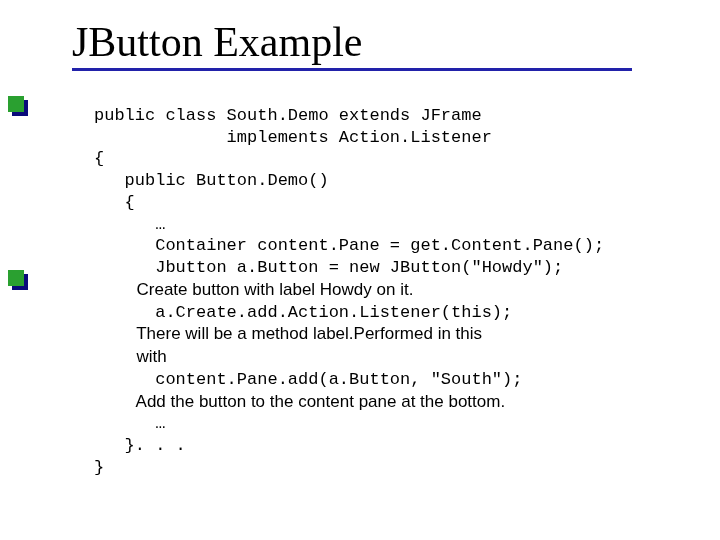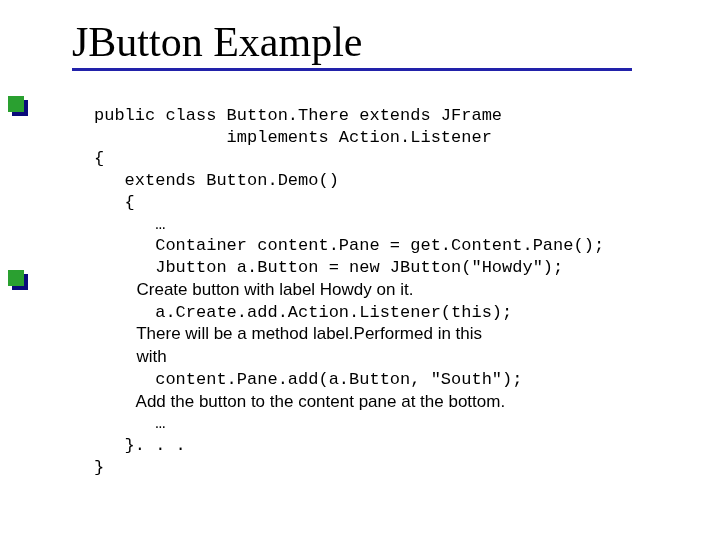--- a/index.html
+++ b/index.html
@@ -72,24 +72,24 @@
 
   <div class="bullet-shadow bullet1s"></div>
   <div class="bullet-square bullet1"></div>
   <div class="bullet-shadow bullet2s"></div>
   <div class="bullet-square bullet2"></div>
 
   <h1 class="title">JButton Example</h1>
   <div class="title-underline"></div>
 
   <div class="code-block">
-<span>public class Button.There extends JFrame</span>
+<span>public class South.Demo extends JFrame</span>
 <span>             implements Action.Listener</span>
 <span>{</span>
-<span>   extends Button.Demo()</span>
+<span>   public Button.Demo()</span>
 <span>   {</span>
 <span>      …</span>
 <span>      Container content.Pane = get.Content.Pane();</span>
 <span>      Jbutton a.Button = new JButton("Howdy");</span>
 <span class="comment">         Create button with label Howdy on it.</span>
 <span>      a.Create.add.Action.Listener(this);</span>
 <span class="comment">         There will be a method label.Performed in this</span>
 <span class="comment">         with</span>
 <span>      content.Pane.add(a.Button, "South");</span>
 <span class="comment">         Add the button to the content pane at the bottom.</span>

